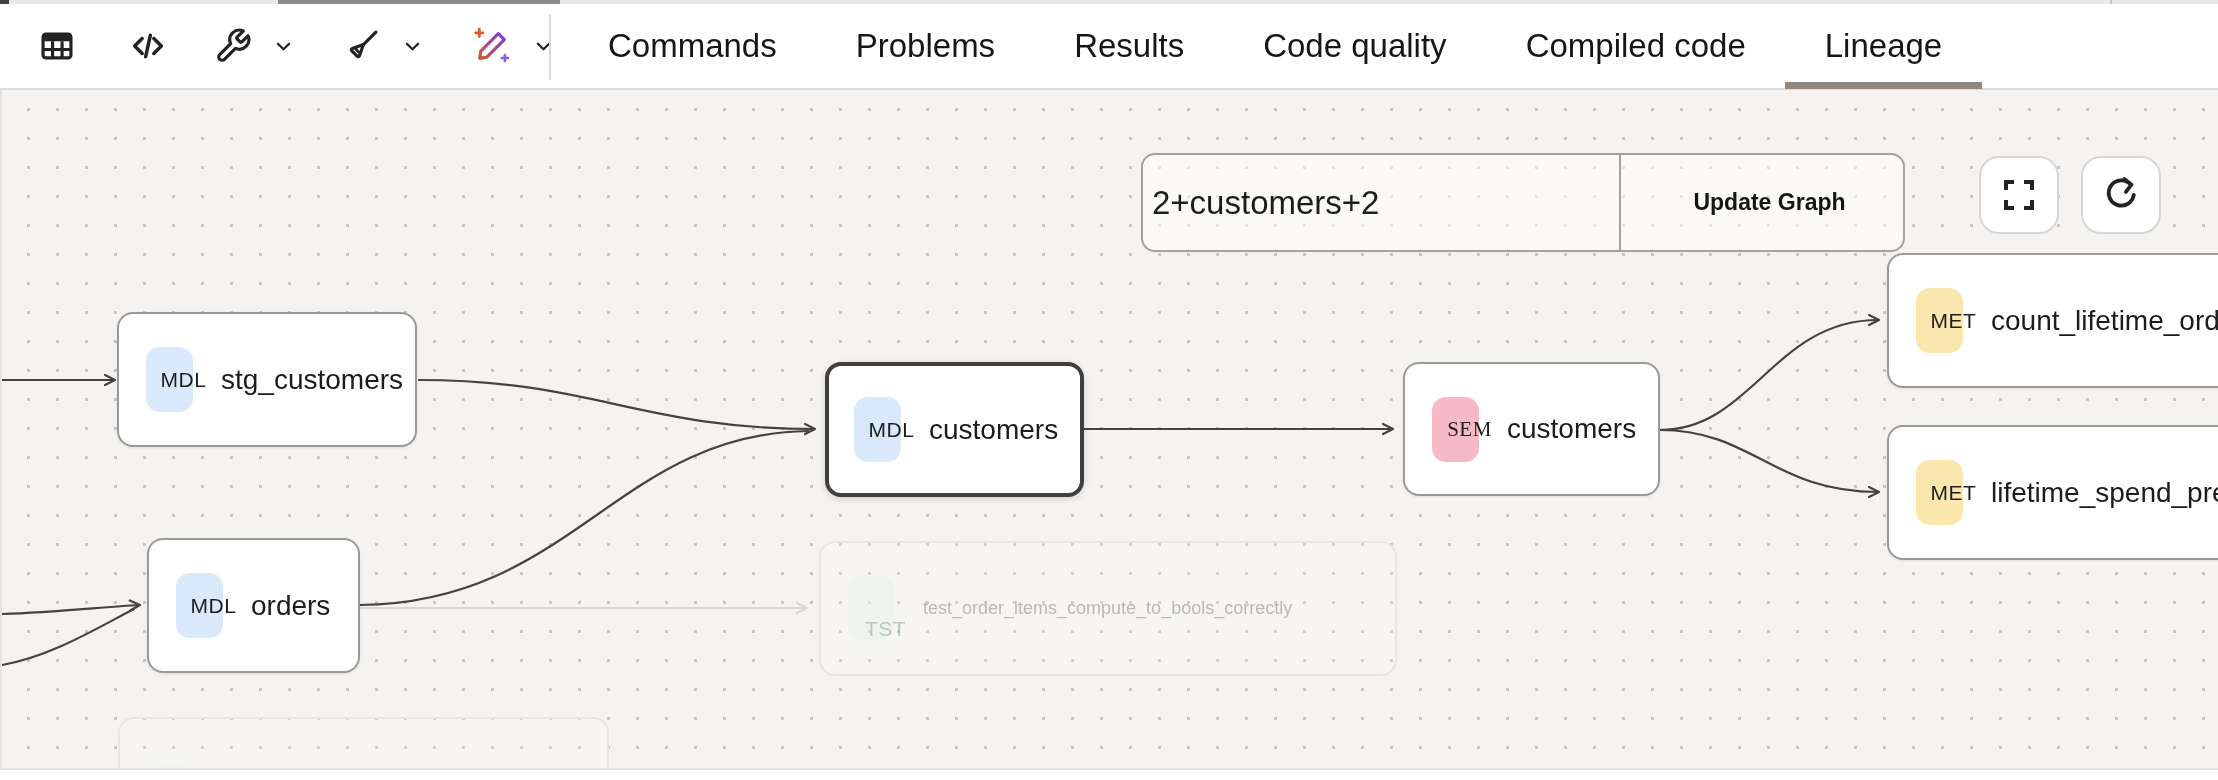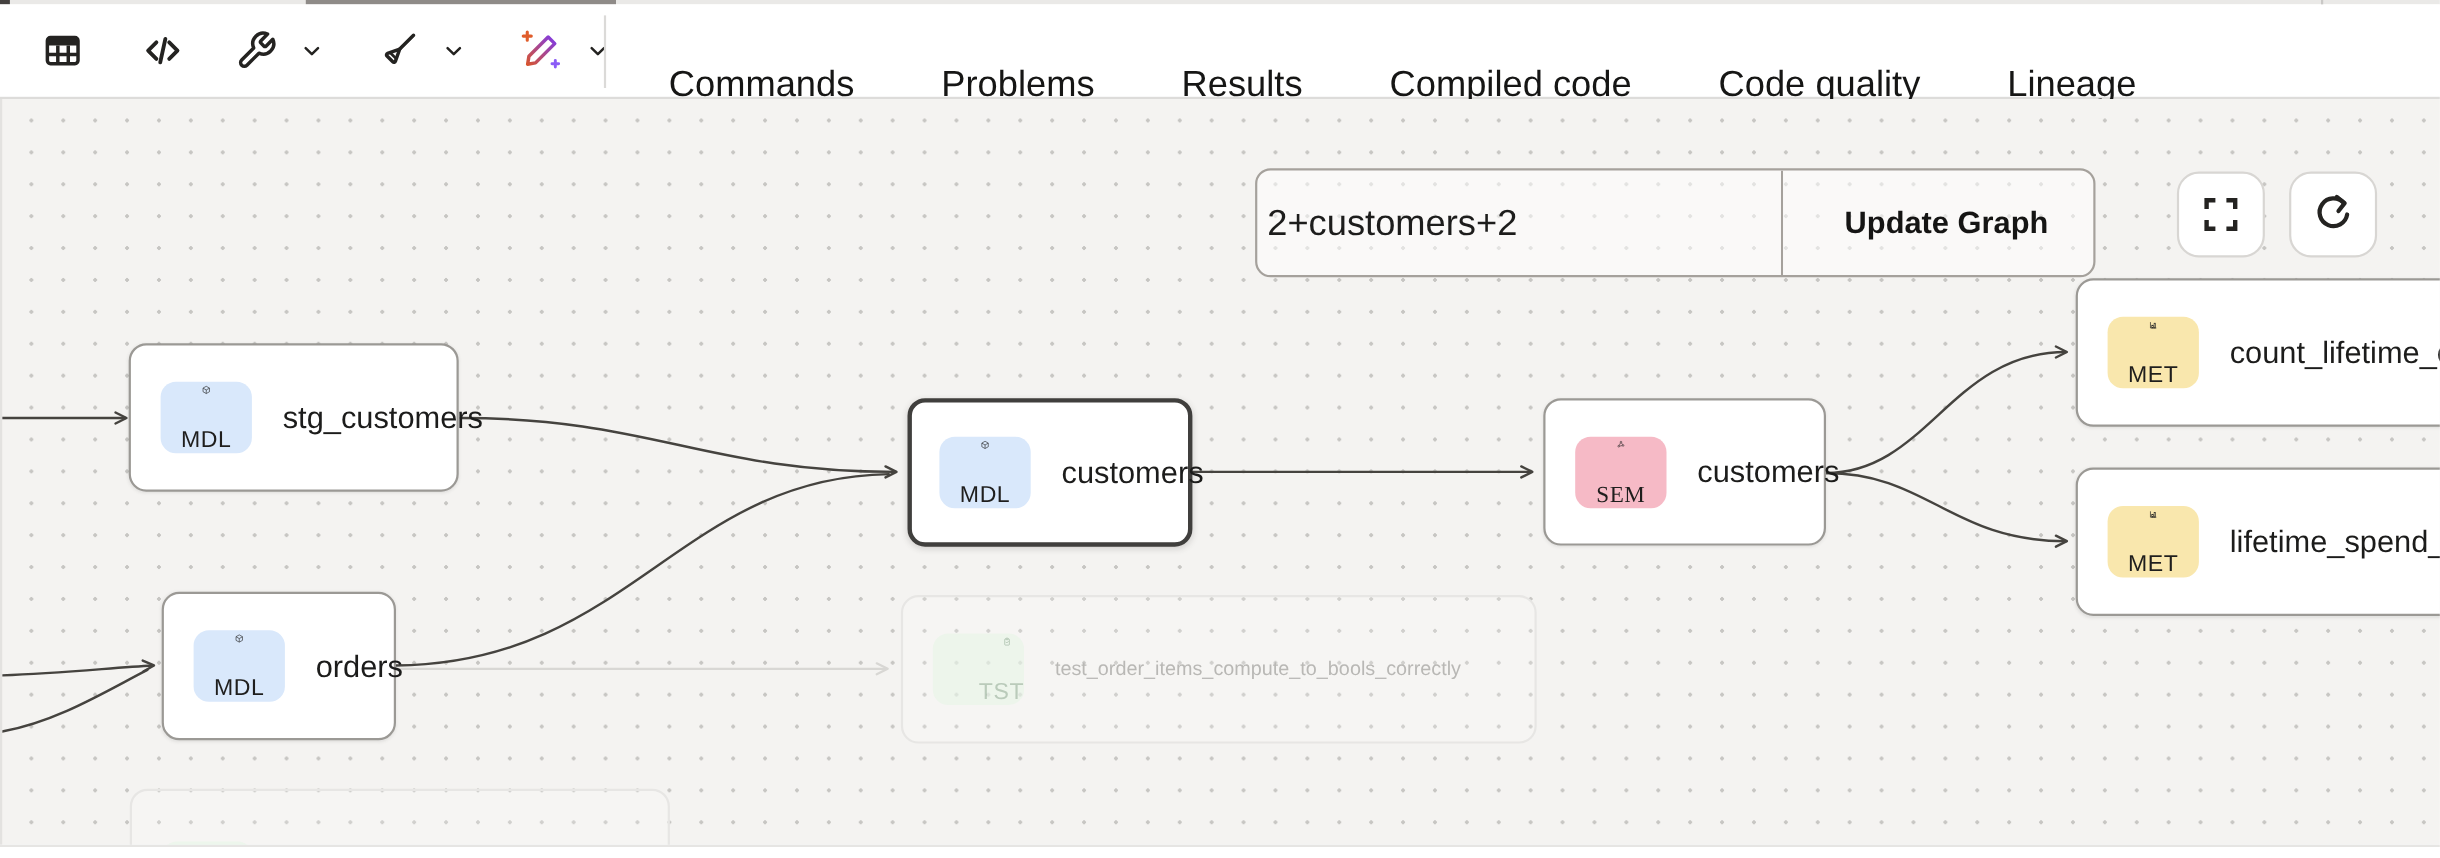--- a/index.html
+++ b/index.html
@@ -17,21 +17,21 @@
     border-bottom:2px solid #dddcda; }
   .tool-icons { position:absolute; left:30px; top:0; height:84px; display:flex; align-items:center; gap:14px; }
   .tbtn { display:flex; align-items:center; justify-content:center; height:56px; padding:0 8px;
     background:transparent; border:none; cursor:pointer; color:#242321; }
   .tbtn svg { display:block; }
   .tgroup { display:flex; align-items:center; gap:2px; }
   .mleft1 { margin-left:22px; } .mleft2 { margin-left:16px; }
   .vdivider { position:absolute; left:549px; top:10px; height:66px; width:2px; background:#dbdad8; }
 
   .tabs { position:absolute; left:549px; top:0; height:84px; display:flex; align-items:center;
-    padding-left:59px; gap:79px;margin-top:30px; }
+    padding-left:59px; gap:79px; }
   .tab { position:relative; font-size:33px; color:#161615; background:none; border:none;
     font-family:"Liberation Sans", sans-serif; cursor:pointer; white-space:nowrap; }
   .tab.active::after { content:""; position:absolute; left:-40px; right:-40px; top:calc(100% + 17px);
     height:7px; background:#8f8780; }
 
   
   .canvas { position:absolute; left:0; top:90px; width:2218px; height:678px; background:#f4f3f1;
     overflow:hidden; border-left:2px solid #e3e2e0;
     background-image:radial-gradient(#c7c6c3 1.7px, transparent 1.8px);
     background-size:29px 29px; background-position:12px 5px; }
@@ -39,40 +39,40 @@
     border-top:2px solid #e6e5e3; }
 
   .edges { position:absolute; left:0; top:0; z-index:1; pointer-events:none; }
 
   
   .node { position:absolute; z-index:2; display:flex; align-items:center; background:#fff;
     border:2px solid #9b9995; border-radius:16px; padding-left:27px; gap:28px; cursor:pointer;
     box-shadow:0 1px 3px rgba(60,58,55,.10); }
   .node.selected { border:4px solid #403f3d; padding-left:25px; box-shadow:0 2px 6px rgba(60,58,55,.18); }
   .node .nlabel { font-size:28px; color:#1c1c1b; white-space:nowrap; }
-  .badge { width:83px; height:65px; border-radius:14px; display:flex; flex-direction:column;
+  .badge { width:47px; height:65px; border-radius:14px; display:flex; flex-direction:row;
     align-items:center; justify-content:center; flex:0 0 auto;gap:28px; }
   .badge svg { display:block; margin-top:3px; }
   .badge .btext { font-size:21px; letter-spacing:.5px; color:#1f1e1d; margin-top:1px; }
   .badge-mdl { background:#d9e8fb; }
   .badge-sem { background:#f6bac6;font-family:Liberation Serif, serif; }
   .badge-met { background:#f9e7ad; }
   .badge-tst { background:#e6f5e6; }
   .node.faded { background:rgba(255,255,255,.18); border-color:#e7e6e4; box-shadow:none; }
   .node.faded .badge { opacity:.55;align-items:flex-end; }
   .node.faded .nlabel { color:#b9b8b5; white-space:normal; word-break:break-all;
     width:452px; line-height:1.32; font-size:18px; }
 
   
   .filterbox { position:absolute; left:1139px; top:63px; width:764px; height:99px; z-index:3;
     display:flex; border:2px solid #a5a19c; border-radius:14px; background:rgba(255,255,255,.5); }
   .filterbox input { width:476px; height:100%; border:none; outline:none; background:transparent;
     font-size:33px; color:#1d1d1c; padding:0 9px; font-family:"Liberation Sans", sans-serif; }
   .filterbox .update-btn { flex:1; border:none; border-left:2px solid #a5a19c; background:transparent;
-    font-size:28px; font-weight:700; color:#151514; cursor:pointer;
+    font-size:23px; font-weight:700; color:#151514; cursor:pointer;
     font-family:"Liberation Sans", sans-serif; border-radius:0 12px 12px 0;padding-left:15px; }
   .iconbtn { position:absolute; z-index:3; width:80px; height:78px; background:#fff;
     border:2px solid #d8d6d3; border-radius:20px; display:flex; align-items:center;
     justify-content:center; cursor:pointer; color:#242321; }
   .iconbtn.fullscreen { left:1977px; top:66px; }
   .iconbtn.refresh { left:2079px; top:66px; }
 </style>
 </head>
 <body>
 
@@ -189,22 +189,22 @@
             <use href="#i-chevron"></use>
           </svg>
         </button>
     </div>
   </div>
   <div class="vdivider"></div>
   <div class="tabs">
     <button class="tab">Commands</button>
     <button class="tab">Problems</button>
     <button class="tab">Results</button>
+    <button class="tab">Code quality</button>
     <button class="tab">Compiled code</button>
-    <button class="tab">Code quality</button>
     <button class="tab active">Lineage</button>
   </div>
 </div>
 
 <div class="canvas">
 
   <svg class="edges" width="2218" height="678" viewBox="0 0 2218 678">
     <defs>
       <marker id="arrow" viewBox="0 0 16 16" markerUnits="userSpaceOnUse" markerWidth="16" markerHeight="16" refX="12" refY="8" orient="auto">
         <path d="M3 3 13 8 3 13" fill="none" stroke="#45433f" stroke-width="2.2" stroke-linecap="round" stroke-linejoin="round"></path>

